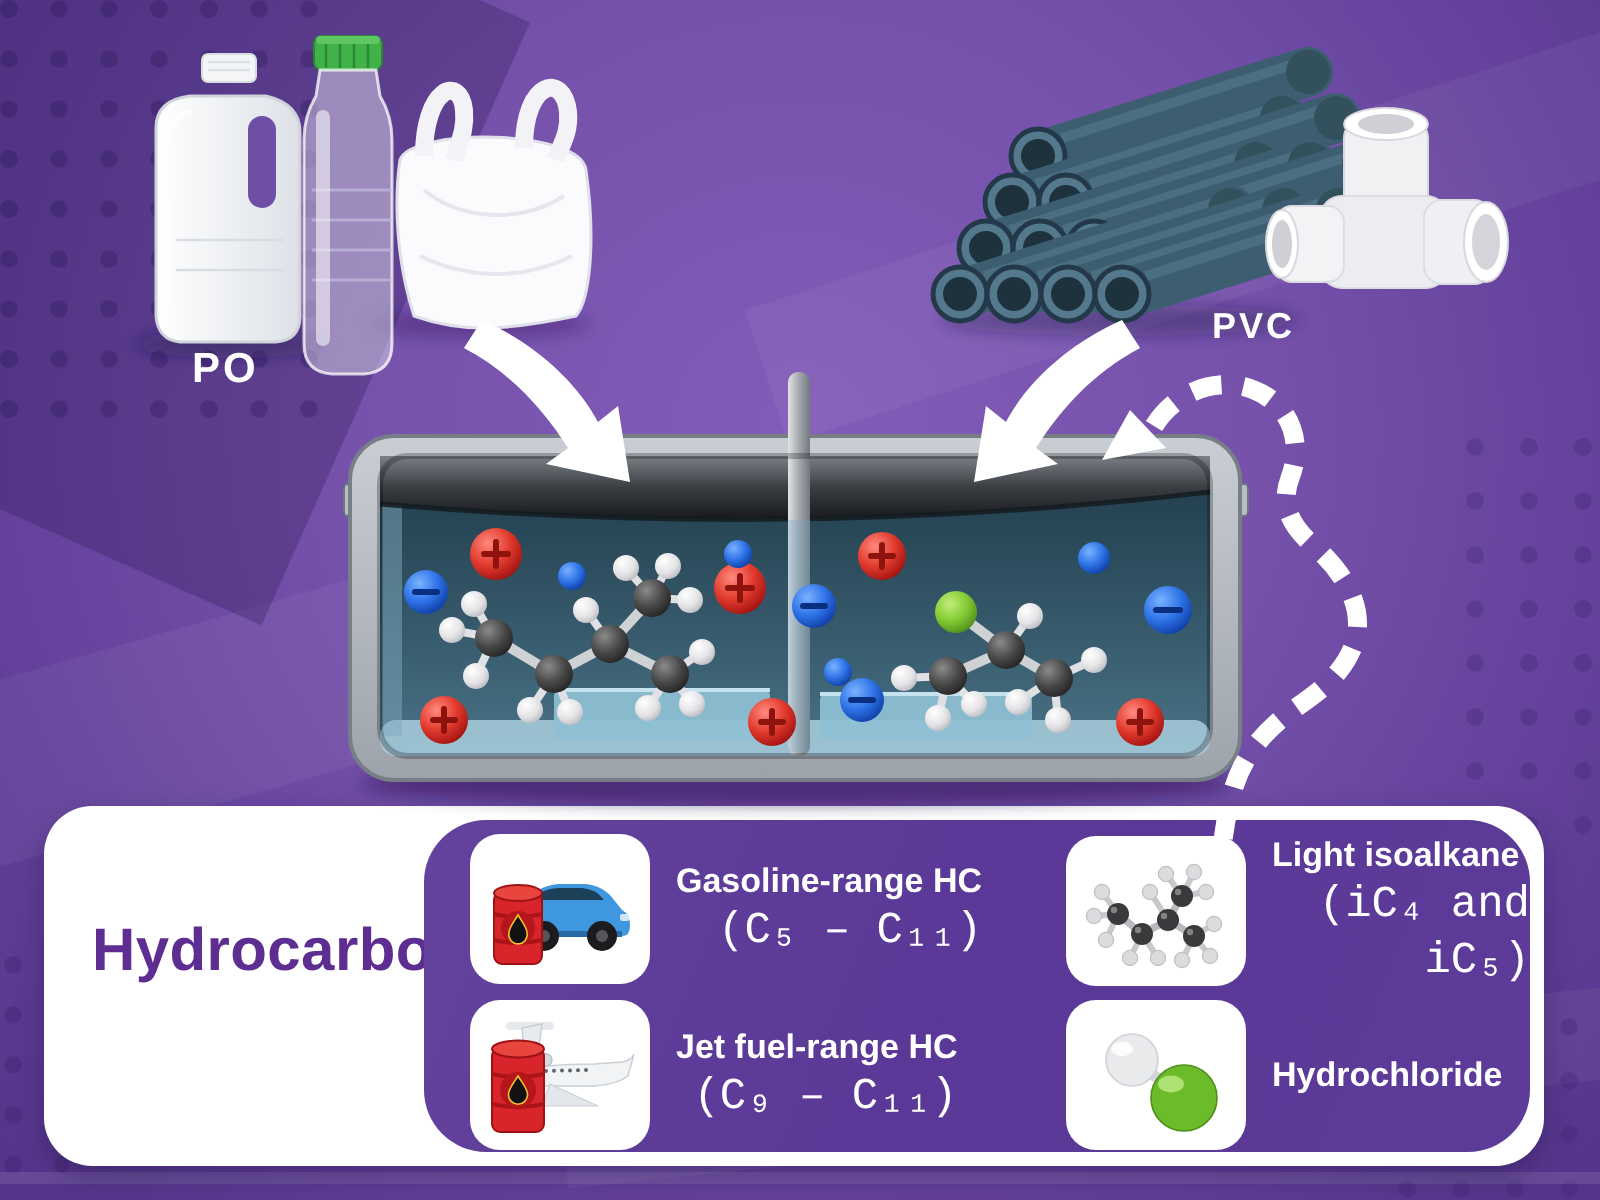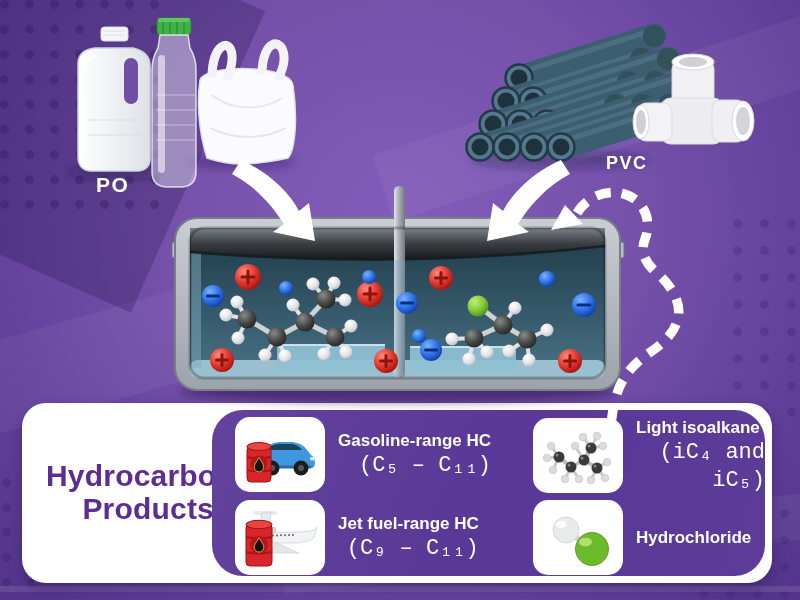--- a/index.html
+++ b/index.html
@@ -49,21 +49,20 @@
 <div class="decor" style="left:-70px;top:-60px;width:280px;height:330px;background:rgba(40,20,80,0.28);transform:rotate(24deg);"></div>
 <div class="decor dots-dark" style="left:-8px;top:-8px;width:170px;height:230px;opacity:0.85;"></div>
 <div class="decor dots-soft" style="left:724px;top:210px;width:80px;height:220px;"></div>
 <div class="decor dots-soft" style="left:690px;top:500px;width:110px;height:100px;"></div>
 <div class="decor dots-dark" style="left:-6px;top:470px;width:40px;height:130px;opacity:0.6;"></div>
 <div class="decor" style="left:0;top:586px;width:800px;height:6px;background:rgba(255,255,255,0.10);"></div>
 
 <div class="products-outer">
   <div class="panel-title">
     <div>Hydrocarbon</div>
-    <div>Products</div>
   </div>
   <div class="products-inner">
 
     <div class="product" id="p0">
       <div class="card">
         <svg width="78" height="64" viewBox="0 0 78 64">
           <path d="M18,40 L23,28 Q27,20 38,19 L52,19 Q61,20 66,27 L70,32 Q74,34 74,40 Q74,45 70,45 L20,45 Q17,44 18,40 Z" fill="#3f97e0"></path>
           <path d="M26,27 Q29,21.5 38,21 L50,21 Q57,21.5 61,27 Z" fill="#1d4059"></path>
           <rect x="22" y="42.5" width="48" height="3" fill="#2a6aa6"></rect>
           <circle cx="31" cy="45" r="7.5" fill="#1c1c1f"></circle>

